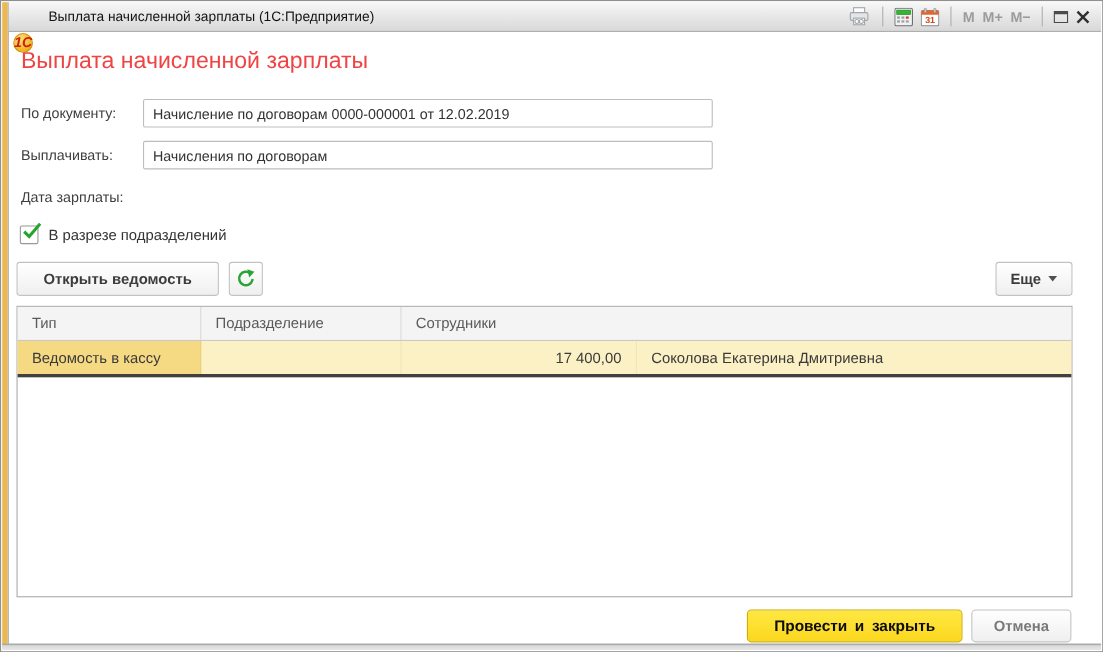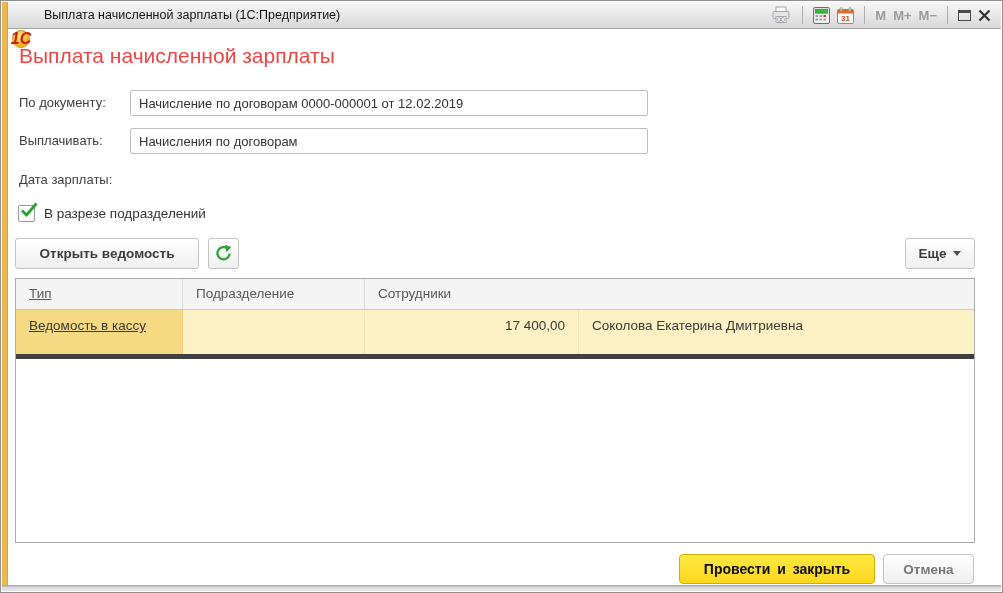--- a/index.html
+++ b/index.html
@@ -8,21 +8,21 @@
   .stripe{position:absolute;left:1px;top:1px;bottom:5px;width:5px;background:#ecb84f;}
   .dlg-border{position:absolute;left:6px;top:1px;bottom:5px;width:1px;background:#a9a9a9;}
   .bottom-edge{position:absolute;left:1px;right:1px;bottom:1px;height:6px;
     background:linear-gradient(180deg,#ababab 0,#ababab 1px,#d9d9d9 2px,#e7e7e7 100%);}
   
   .titlebar{position:absolute;left:7px;top:1px;right:1px;height:27px;
     background:linear-gradient(#f7f7f7,#d8d8d8);border-bottom:1px solid #a6a6a6;
     display:flex;align-items:center;box-sizing:border-box;}
   .logo{width:18px;height:18px;margin-left:4px;border-radius:50%;
     background:radial-gradient(circle at 35% 30%,#ffe37a,#f2ae14 75%);
-    border:1px solid #cf9414;color:#cc2011;font-weight:bold;font-style:italic;font-size:16px;
+    border:1px solid #cf9414;color:#cc2011;font-weight:bold;font-style:italic;font-size:13px;
     display:flex;align-items:center;justify-content:center;box-sizing:border-box;flex:none;margin-top:47px;}
   .tb-title{margin-left:14px;font-size:12.5px;color:#141414;white-space:nowrap;}
   .tb-right{margin-left:auto;display:flex;align-items:center;gap:7px;padding-right:10px;}
   .tb-sep{width:1px;height:18px;background:#aeaeae;margin:0 3px;}
   .tb-btn{display:flex;align-items:center;justify-content:center;cursor:default;}
   .mem{color:#9b9b9b;font-size:13px;font-weight:bold;}
   .max-box{width:13px;height:11px;box-sizing:border-box;border:1px solid #4b4b4b;border-top-width:3px;background:transparent;}
   
   .h1{position:absolute;left:18px;top:43px;font-size:21px;color:#ef4444;}
   .lbl{position:absolute;left:18px;font-size:13px;color:#3f3f3f;line-height:26px;}
@@ -45,25 +45,25 @@
   .btn-refresh{left:207px;top:237px;width:31px;height:31px;}
   .btn-more{left:904px;top:237px;width:70px;height:31px;gap:7px;}
   .arrow-down{width:0;height:0;border-left:4px solid transparent;border-right:4px solid transparent;border-top:5px solid #4f4f4f;}
   
   .tbl{position:absolute;left:14px;top:277px;width:960px;height:265px;box-sizing:border-box;
     border:1px solid #ababab;background:#fff;}
   .thead{display:flex;height:31px;background:#f4f4f4;border-bottom:1px solid #c9c9c9;box-sizing:border-box;}
   .th{box-sizing:border-box;font-size:13.5px;color:#5a5a5a;line-height:30px;padding-left:13px;
     border-right:1px solid #dadada;white-space:nowrap;overflow:hidden;}
   .th:last-child{border-right:none;flex:1;}
-  .trow{display:flex;height:49px;background:#fcf0c5;border-bottom:5px solid #404040;box-sizing:border-box;}
+  .trow{display:flex;height:33px;background:#fcf0c5;border-bottom:3px solid #404040;box-sizing:border-box;}
   .td{box-sizing:border-box;font-size:13.5px;color:#3a3a3a;line-height:32px;padding-left:13px;
     border-right:1px solid rgba(0,0,0,0.05);white-space:nowrap;overflow:hidden;}
   .td:last-child{border-right:none;flex:1;}
-  .c1{width:167px;text-decoration:underline;}.c2{width:182px;}.c3{width:214px;}
+  .c1{width:167px;}.c2{width:182px;}.c3{width:214px;}
   .td-sel{background:#f6da83;}
   .td-num{text-align:right;padding-left:0;padding-right:13px;}
   
   .btn-submit{left:678px;top:553px;width:196px;height:30px;border-radius:4px;
     background:linear-gradient(#ffe843,#fbd71e);border:1px solid #d2ad00;
     font-size:14px;font-weight:bold;color:#0d0d0d;word-spacing:3px;}
   .btn-cancel{left:882px;top:553px;width:91px;height:30px;border-radius:4px;color:#787878;}
 </style>
 </head>
 <body>

